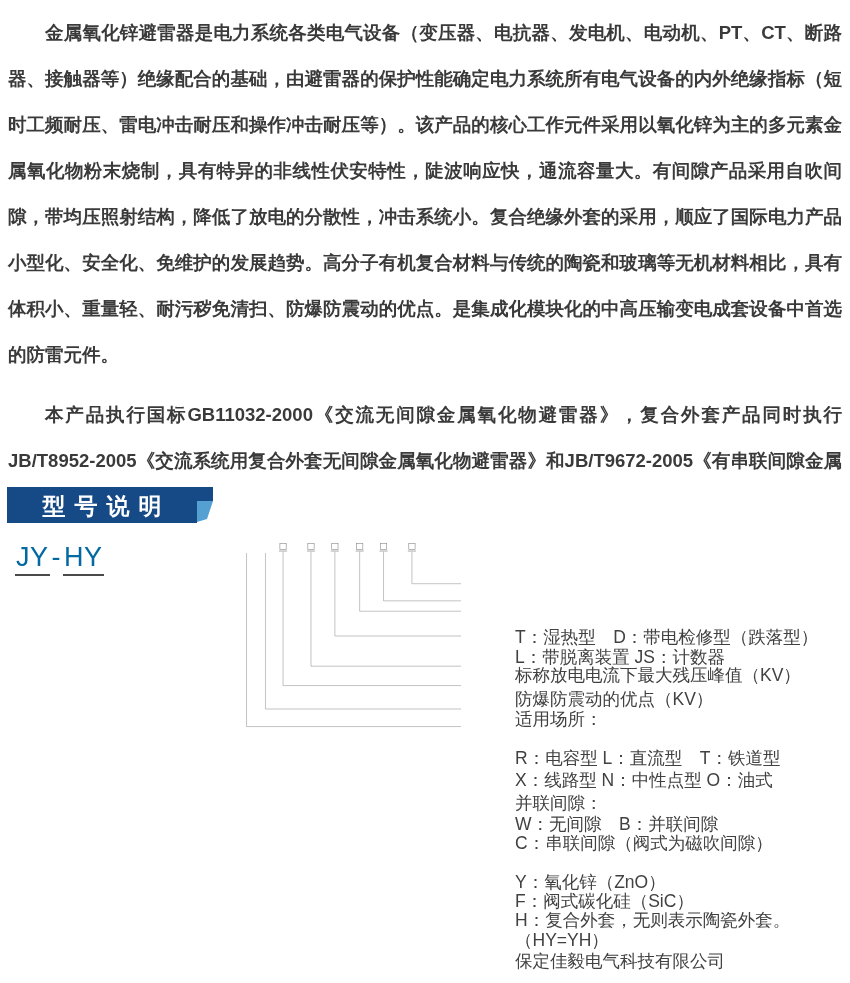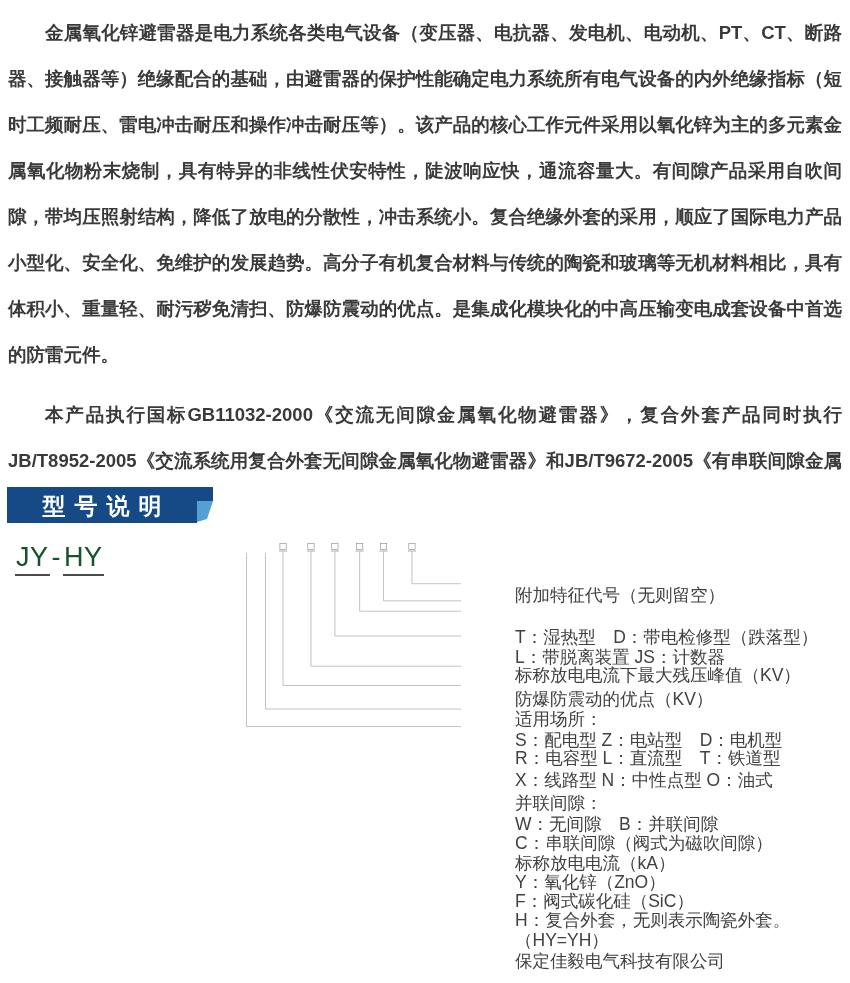--- a/index.html
+++ b/index.html
@@ -33,21 +33,21 @@
     letter-spacing:9px;
     text-indent:9px;
     white-space:nowrap;
     font-family:Liberation Serif, serif;
   }
 
   
   .model-prefix{
     position:absolute;left:15px;top:542px;
     font-size:27px;
-    color:#14532d;
+    color:#0369a1;
     letter-spacing:0.5px;
     white-space:nowrap;
   }
   .model-prefix .code{
     display:inline-block;
     border-bottom:2px solid #4a4a4a;
     padding:0 1px 1px 1px;
   }
   .model-prefix .sep{display:inline-block;padding:0 2px;}
 
@@ -109,32 +109,29 @@
       <polyline points="71,569 71,915 505,915"></polyline>
       <polyline points="110,566 110,863 505,863"></polyline>
       <polyline points="172,566 172,820 505,820"></polyline>
       <polyline points="225,566 225,753 505,753"></polyline>
       <polyline points="280,566 280,698 505,698"></polyline>
       <polyline points="333,566 333,675 505,675"></polyline>
       <polyline points="396,566 396,637 505,637"></polyline>
     </g>
   </svg>
 
-  <div class="dlabel" style="top:584px">附加特征代号（无则留空）</div>
   <div class="dlabel" style="top:626px">T：湿热型　D：带电检修型（跌落型）</div>
   <div class="dlabel" style="top:646px">L：带脱离装置 JS：计数器</div>
   <div class="dlabel" style="top:664px">标称放电电流下最大残压峰值（KV）</div>
   <div class="dlabel" style="top:688px">防爆防震动的优点（KV）</div>
   <div class="dlabel" style="top:708px">适用场所：</div>
-  <div class="dlabel" style="top:729px">S：配电型 Z：电站型　D：电机型</div>
   <div class="dlabel" style="top:747px">R：电容型 L：直流型　T：铁道型</div>
   <div class="dlabel" style="top:769px">X：线路型 N：中性点型 O：油式</div>
   <div class="dlabel" style="top:792px">并联间隙：</div>
   <div class="dlabel" style="top:813px">W：无间隙　B：并联间隙</div>
   <div class="dlabel" style="top:832px">C：串联间隙（阀式为磁吹间隙）</div>
-  <div class="dlabel" style="top:852px">标称放电电流（kA）</div>
   <div class="dlabel" style="top:871px">Y：氧化锌（ZnO）</div>
   <div class="dlabel" style="top:890px">F：阀式碳化硅（SiC）</div>
   <div class="dlabel" style="top:909px">H：复合外套，无则表示陶瓷外套。</div>
   <div class="dlabel" style="top:929px">（HY=YH）</div>
   <div class="dlabel" style="top:950px">保定佳毅电气科技有限公司</div>
 
 </div>
 
 </body></html>

